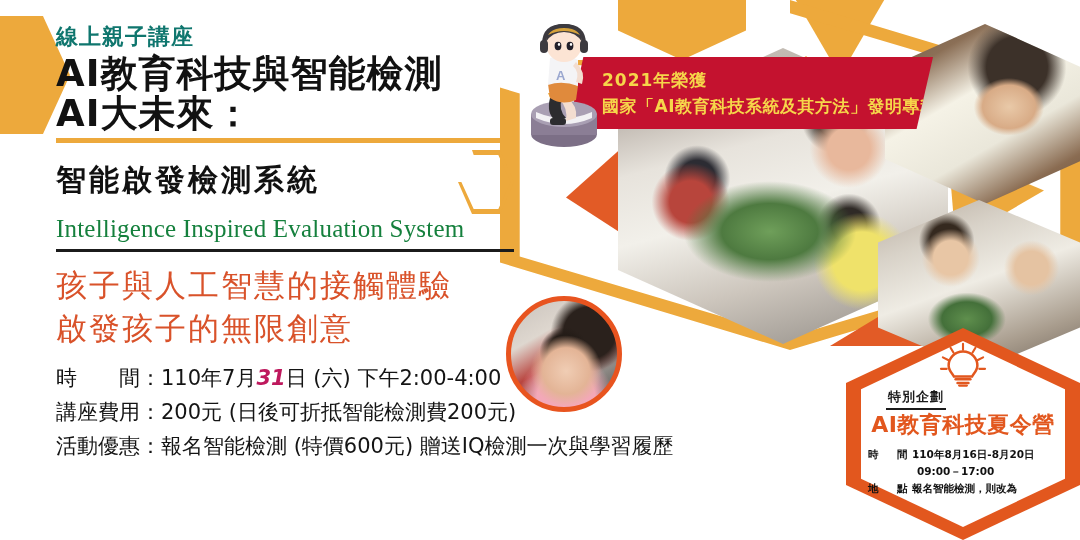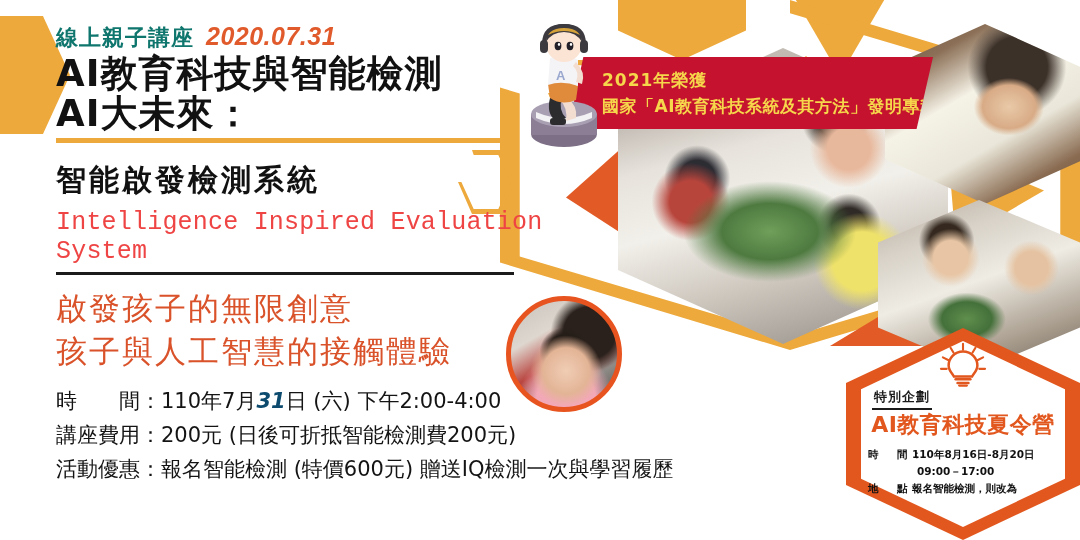--- a/index.html
+++ b/index.html
@@ -38,38 +38,38 @@
     font-family:"DejaVu Sans","Liberation Sans",sans-serif;
   }
   .title-rule { margin-top:4px; width:458px; height:5px; background:#EDA93C; }
 
   .sub-zh {
     margin-top:17px; font-size:30px; font-weight:700; color:#111;
     letter-spacing:3px;
     font-family:"DejaVu Sans","Liberation Sans",sans-serif;
   }
   .sub-en {
-    margin-top:7px; font-size:25px; color:#ef4444; font-weight:400;
+    margin-top:14px; font-size:25px; color:#15803d; font-weight:400;
     letter-spacing:0.2px;
-    font-family:Liberation Mono, monospace;
+    font-family:Liberation Serif, serif;
   }
   .sub-rule { margin-top:6px; width:458px; height:3px; background:#1b1b1b; }
 
   .tagline {
     margin-top:12px; color:#D9522A; font-size:31px; line-height:1.38;
     font-family:"DejaVu Serif","Liberation Serif",serif; font-weight:400;
     letter-spacing:2px;
   }
 
   .details { margin-top:12px; }
   .detail-row {
     font-size:21px; color:#141414; line-height:1.62; white-space:nowrap;
     font-family:"DejaVu Sans","Liberation Sans",sans-serif; font-weight:500;
   }
-  .detail-row .hl { color:#0c4a6e; font-style:italic; font-weight:700; }
+  .detail-row .hl { color:#be185d; font-style:italic; font-weight:700; }
 
   
   .collage { position:absolute; left:500px; top:0; width:580px; height:350px; }
 
   .hex { position:absolute; clip-path:polygon(50% 0%, 100% 25%, 100% 75%, 50% 100%, 0% 75%, 0% 25%); }
 
   
   .photo-main {
     left:118px; top:48px; width:330px; height:296px;
     background:
@@ -187,21 +187,21 @@
     position:absolute; inset:0; background:#E2571E;
     clip-path:polygon(50% 0%, 100% 26%, 100% 74%, 50% 100%, 0% 74%, 0% 26%);
   }
   .camp-hex-inner {
     position:absolute; left:15px; top:13px; right:15px; bottom:13px; background:#ffffff;
     clip-path:polygon(50% 0%, 100% 26%, 100% 74%, 50% 100%, 0% 74%, 0% 26%);
   }
   .camp-body { position:absolute; inset:0; display:flex; flex-direction:column; align-items:center; padding-top:14px; }
   .camp-special {
     margin-top:-2px; font-size:13px; font-weight:700; color:#1b1b1b; letter-spacing:1px;
-    border-bottom:2px solid #1b1b1b; padding:0 2px 2px; align-self:flex-start; margin-left:26px;
+    border-bottom:2px solid #1b1b1b; padding:0 2px 2px; align-self:flex-start; margin-left:40px;
     font-family:Liberation Sans, sans-serif;
   }
   .camp-title {
     font-size:22px; font-weight:700; color:#E2571E; letter-spacing:0.5px;
     font-family:"DejaVu Sans","Liberation Sans",sans-serif; white-space:nowrap;
   }
   .camp-lines { margin-top:6px; width:190px; font-size:10.5px; color:#111; line-height:1.62;
     font-family:"DejaVu Sans","Liberation Sans",sans-serif; font-weight:700; }
   .camp-line { display:flex; white-space:nowrap; }
   .camp-key { width:44px; display:inline-block; letter-spacing:4px; }
@@ -274,36 +274,35 @@
 
   <div class="banner">
     <span class="banner-l1">2021年榮獲</span>
     <span class="banner-l2">國家「AI教育科技系統及其方法」發明專利</span>
   </div>
 
   <div class="left-col">
 
     <div class="kicker">
       <span class="kicker-label">線上親子講座</span>
-      <span class="kicker-date">2020.07.31</span>
     </div>
 
     <div class="title-main">
       <div>AI教育科技與智能檢測</div>
       <div>AI大未來：</div>
     </div>
     <div class="title-rule"></div>
 
     <div class="sub-zh">智能啟發檢測系統</div>
     <div class="sub-en">Intelligence Inspired Evaluation System</div>
     <div class="sub-rule"></div>
 
     <div class="tagline">
+      <div>孩子與人工智慧的接觸體驗</div>
       <div>啟發孩子的無限創意</div>
-      <div>孩子與人工智慧的接觸體驗</div>
     </div>
 
     <div class="details">
       <div class="detail-row">
         <span>時　　間：</span><span>110年7月</span><span class="hl">31</span><span>日 (六) 下午2:00-4:00</span>
       </div>
       <div class="detail-row">
         <span>講座費用：</span><span>200元 (日後可折抵智能檢測費200元)</span>
       </div>
       <div class="detail-row">

